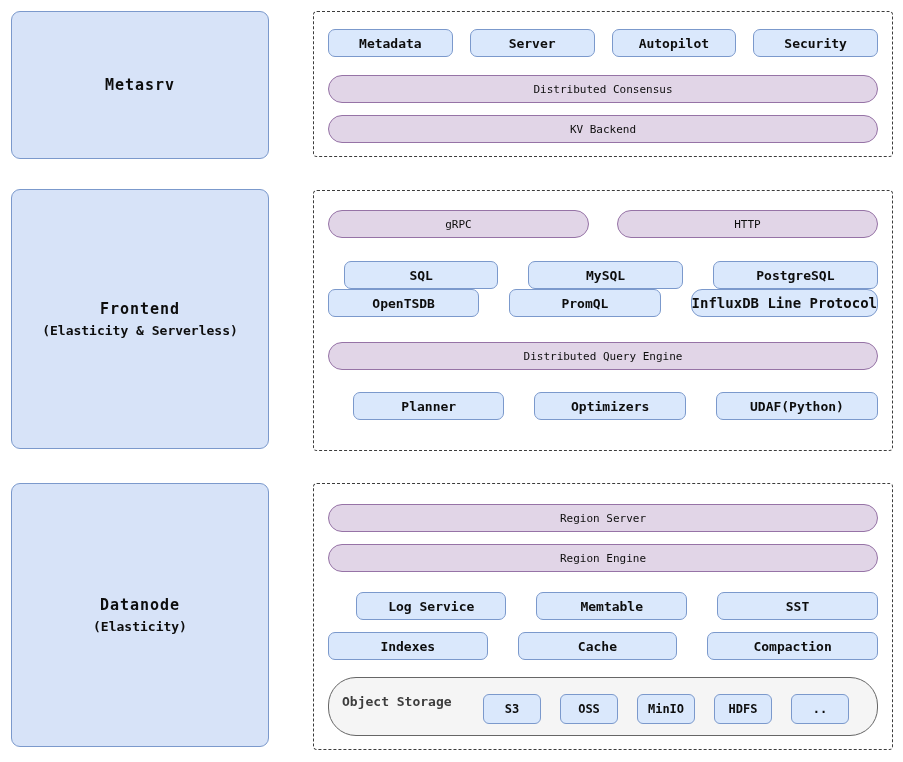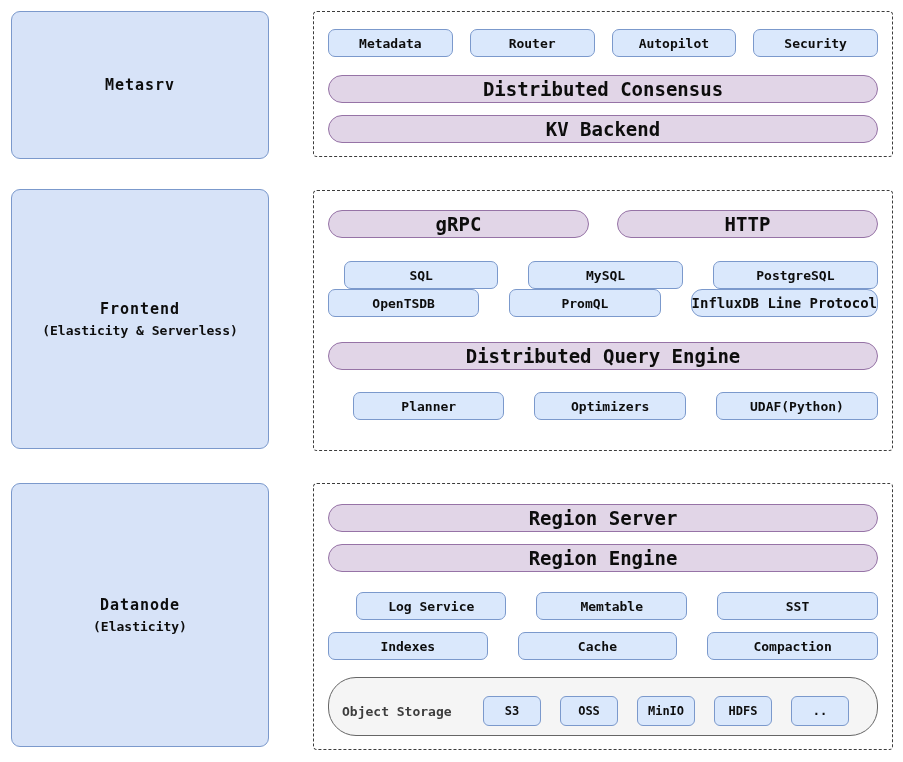--- a/index.html
+++ b/index.html
@@ -77,22 +77,22 @@
   .box.small-text { font-size: 14px; border-radius: 11px; }
 
   .pill {
     height: 28px;
     background: #e1d5e7;
     border: 1px solid #9673a6;
     border-radius: 14px;
     display: flex;
     align-items: center;
     justify-content: center;
-    font-weight: bold;
-    font-size: 19px;
+    font-weight: normal;
+    font-size: 11px;
     color: #0d0d0d;
     box-sizing: border-box;
   }
 
   
   .p1-row   { margin-top: 17px; }
   .p1-pill1 { margin-top: 18px; }
   .p1-pill2 { margin-top: 12px; }
 
   
@@ -108,23 +108,23 @@
   .p3-row1  { margin-top: 20px; padding-left: 28px; }
   .p3-row2  { margin-top: 12px; }
   .p3-store { margin-top: 17px; }
 
   .storage-bar {
     height: 59px;
     background: #f5f5f5;
     border: 1px solid #666666;
     border-radius: 28px;
     display: flex;
-    align-items: center;
+    align-items: flex-start;
     gap: 19px;
-    padding: 9px 28px 0 13px;
+    padding: 16px 28px 0 13px;
     box-sizing: border-box;
   }
   .storage-label {
     font-weight: bold;
     font-size: 13px;
     color: #3d3d3d;
     margin-right: auto;
     white-space: nowrap;
   }
   .mini-box {
@@ -140,21 +140,21 @@
 
 <div class="canvas">
 
   <div class="side-box" style="top:11px; height:148px;">
     <div class="side-title">Metasrv</div>
   </div>
 
   <div class="panel" style="top:11px; height:146px;">
     <div class="grid4 p1-row">
       <div class="box">Metadata</div>
-      <div class="box">Router</div>
+      <div class="box">Server</div>
       <div class="box">Autopilot</div>
       <div class="box">Security</div>
     </div>
     <div class="pill p1-pill1">Distributed Consensus</div>
     <div class="pill p1-pill2">KV Backend</div>
   </div>
 
   <div class="side-box" style="top:189px; height:260px;">
     <div class="side-title">Frontend</div>
     <div class="side-sub">(Elasticity &amp; Serverless)</div>

